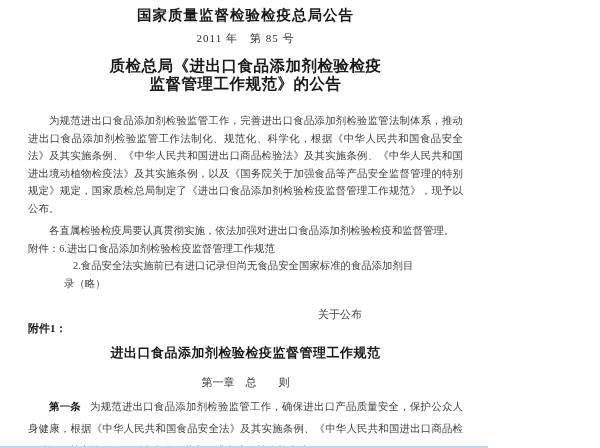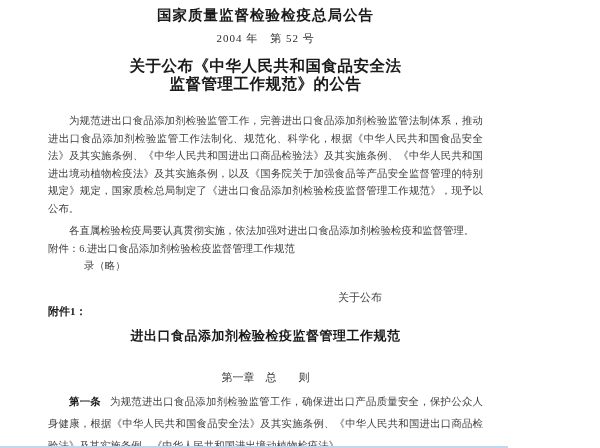--- a/index.html
+++ b/index.html
@@ -4,21 +4,20 @@
 <style>
   html, body { margin: 0; padding: 0; background: #ffffff; }
   .page {
     position: relative;
     width: 488px;
     height: 448px;
     background: #ffffff;
     overflow: hidden;
     font-family: "Liberation Serif", "DejaVu Serif", serif;
     color: #3e3e3e;
-    padding-left: 20px;
   }
   .content { padding: 0 25px 0 28px; }
 
   .doc-title {
     padding-top: 6px;
     text-align: center;
     font-size: 14.5px;
     font-weight: bold;
     letter-spacing: 1px;
     color: #1a1a1a;
@@ -79,21 +78,21 @@
   .annex-title {
     margin-top: 9px;
     text-align: center;
     font-size: 13px;
     font-weight: bold;
     color: #1a1a1a;
     line-height: 18px;
     letter-spacing: 0.5px;
   }
   .chapter-heading {
-    margin-top: 26px;
+    margin-top: 14px;
     text-align: center;
     font-size: 11px;
     color: #333333;
     line-height: 13px;
   }
   .article {
     margin-top: 7px;
     font-size: 10.4px;
     line-height: 22px;
     text-align: justify;
@@ -113,32 +112,33 @@
   }
 </style>
 </head>
 <body>
 
 <div class="page">
   <div class="content">
 
     <div class="doc-title">国家质量监督检验检疫总局公告</div>
 
-    <div class="issue-number">2004 年　第 52 号</div>
+    <div class="issue-number">2011 年　第 85 号</div>
 
     <div class="subject">
-      <div>关于公布《中华人民共和国食品安全法</div>
+      <div>质检总局《进出口食品添加剂检验检疫</div>
       <div>监督管理工作规范》的公告</div>
     </div>
 
     <div class="body-para para1">为规范进出口食品添加剂检验监管工作，完善进出口食品添加剂检验监管法制体系，推动进出口食品添加剂检验监管工作法制化、规范化、科学化，根据《中华人民共和国食品安全法》及其实施条例、《中华人民共和国进出口商品检验法》及其实施条例、《中华人民共和国进出境动植物检疫法》及其实施条例，以及《国务院关于加强食品等产品安全监督管理的特别规定》规定，国家质检总局制定了《进出口食品添加剂检验检疫监督管理工作规范》，现予以公布。</div>
 
     <div class="body-para para2">各直属检验检疫局要认真贯彻实施，依法加强对进出口食品添加剂检验检疫和监督管理。</div>
 
     <div class="att-line att-1">附件：6.进出口食品添加剂检验检疫监督管理工作规范</div>
+    <div class="att-line att-2">2.食品安全法实施前已有进口记录但尚无食品安全国家标准的食品添加剂目</div>
     <div class="att-line att-3">录（略）</div>
 
     <div class="sig-name">关于公布</div>
 
     <div class="annex-label">附件1：</div>
 
     <div class="annex-title">进出口食品添加剂检验检疫监督管理工作规范</div>
 
     <div class="chapter-heading">第一章　总　　则</div>
 

